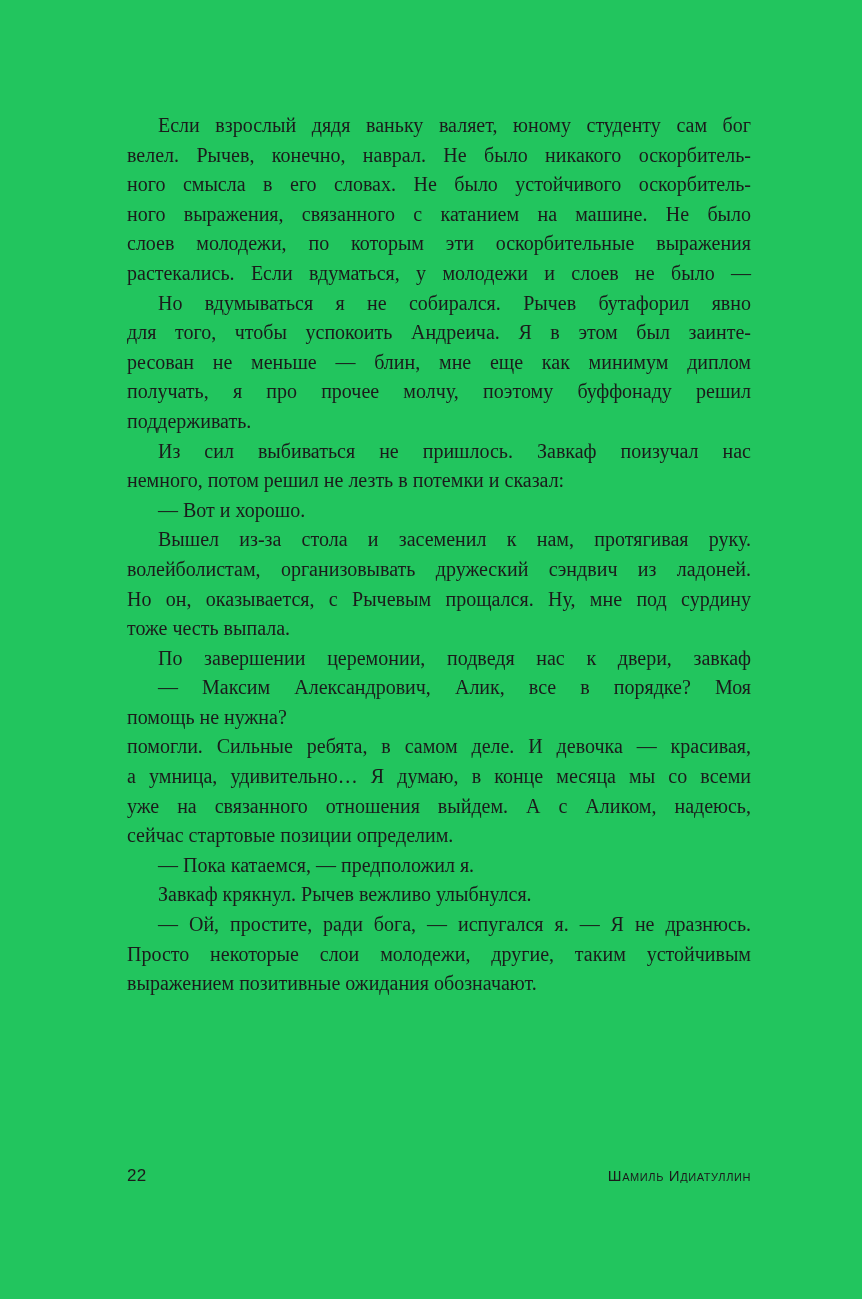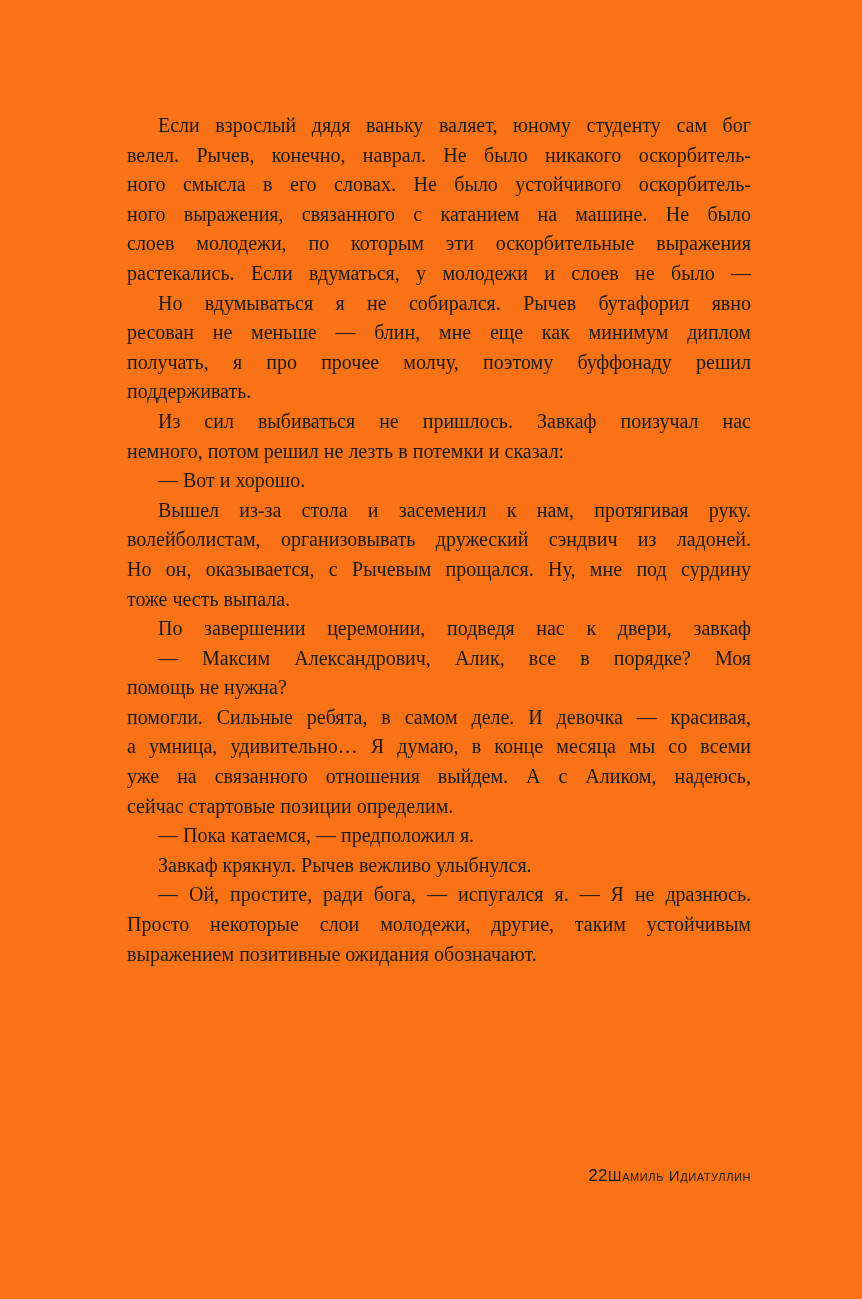--- a/index.html
+++ b/index.html
@@ -4,21 +4,21 @@
 <style>
   html, body {
     margin: 0;
     padding: 0;
     background: #ffffff;
   }
   .page {
     position: relative;
     width: 862px;
     height: 1299px;
-    background: #f97316;
+    background: #22c55e;
     overflow: hidden;
   }
   .text-block {
     position: absolute;
     left: 127px;
     top: 111px;
     width: 624px;
     font-family: "Liberation Serif", "DejaVu Serif", serif;
     font-size: 20px;
     line-height: 29.6px;
@@ -35,21 +35,21 @@
   }
   .line.first {
     padding-left: 31px;
   }
   .footer {
     position: absolute;
     left: 127px;
     right: 111px;
     top: 1166px;
     display: flex;
-    justify-content: flex-end;
+    justify-content: space-between;
     align-items: baseline;
     font-family: "Liberation Sans", "DejaVu Sans", sans-serif;
     color: #1b1b1b;
   }
   .page-number {
     font-size: 17px;
     letter-spacing: 0.3px;
   }
   .author {
     font-size: 15px;
@@ -65,20 +65,21 @@
       <div class="paragraph">
         <div class="line just first">Если взрослый дядя ваньку валяет, юному студенту сам бог</div>
         <div class="line just">велел. Рычев, конечно, наврал. Не было никакого оскорбитель-</div>
         <div class="line just">ного смысла в его словах. Не было устойчивого оскорбитель-</div>
         <div class="line just">ного выражения, связанного с катанием на машине. Не было</div>
         <div class="line just">слоев молодежи, по которым эти оскорбительные выражения</div>
         <div class="line just">растекались. Если вдуматься, у молодежи и слоев не было —</div>
       </div>
       <div class="paragraph">
         <div class="line just first">Но вдумываться я не собирался. Рычев бутафорил явно</div>
+        <div class="line just">для того, чтобы успокоить Андреича. Я в этом был заинте-</div>
         <div class="line just">ресован не меньше — блин, мне еще как минимум диплом</div>
         <div class="line just">получать, я про прочее молчу, поэтому буффонаду решил</div>
         <div class="line">поддерживать.</div>
       </div>
       <div class="paragraph">
         <div class="line just first">Из сил выбиваться не пришлось. Завкаф поизучал нас</div>
         <div class="line">немного, потом решил не лезть в потемки и сказал:</div>
       </div>
       <div class="paragraph">
         <div class="line first">— Вот и хорошо.</div>

